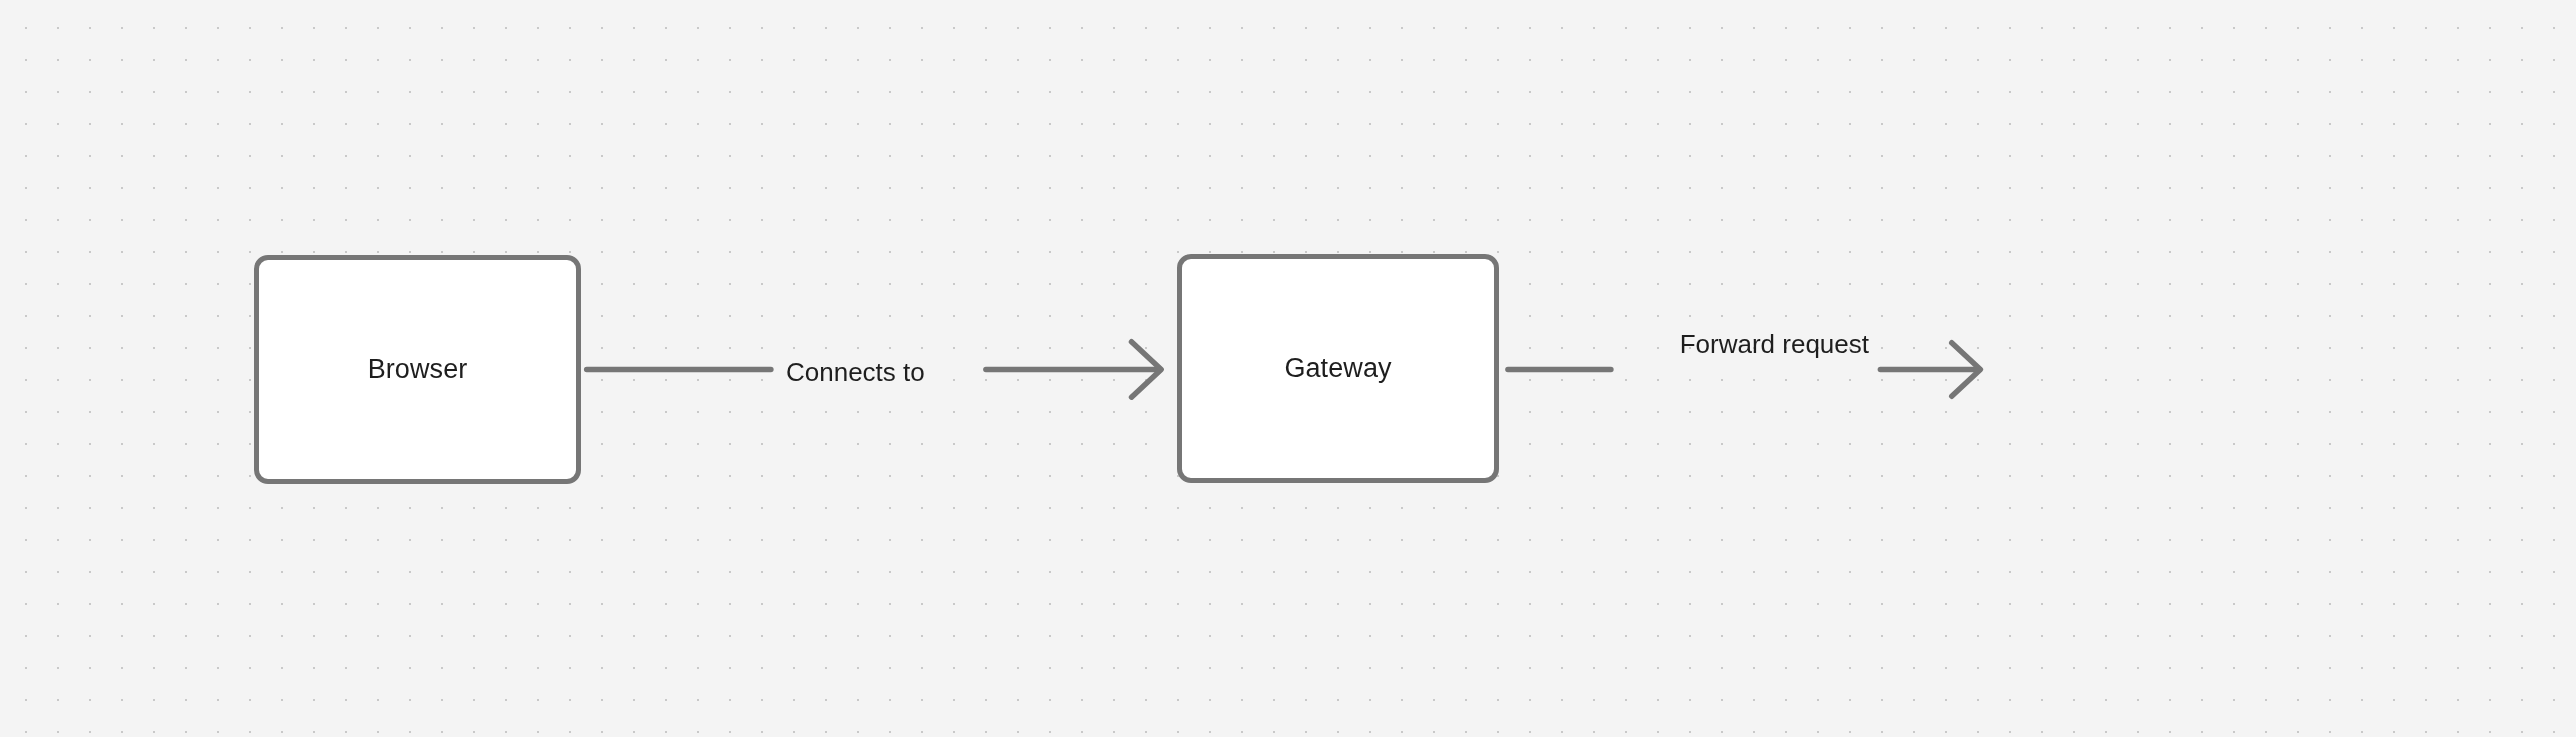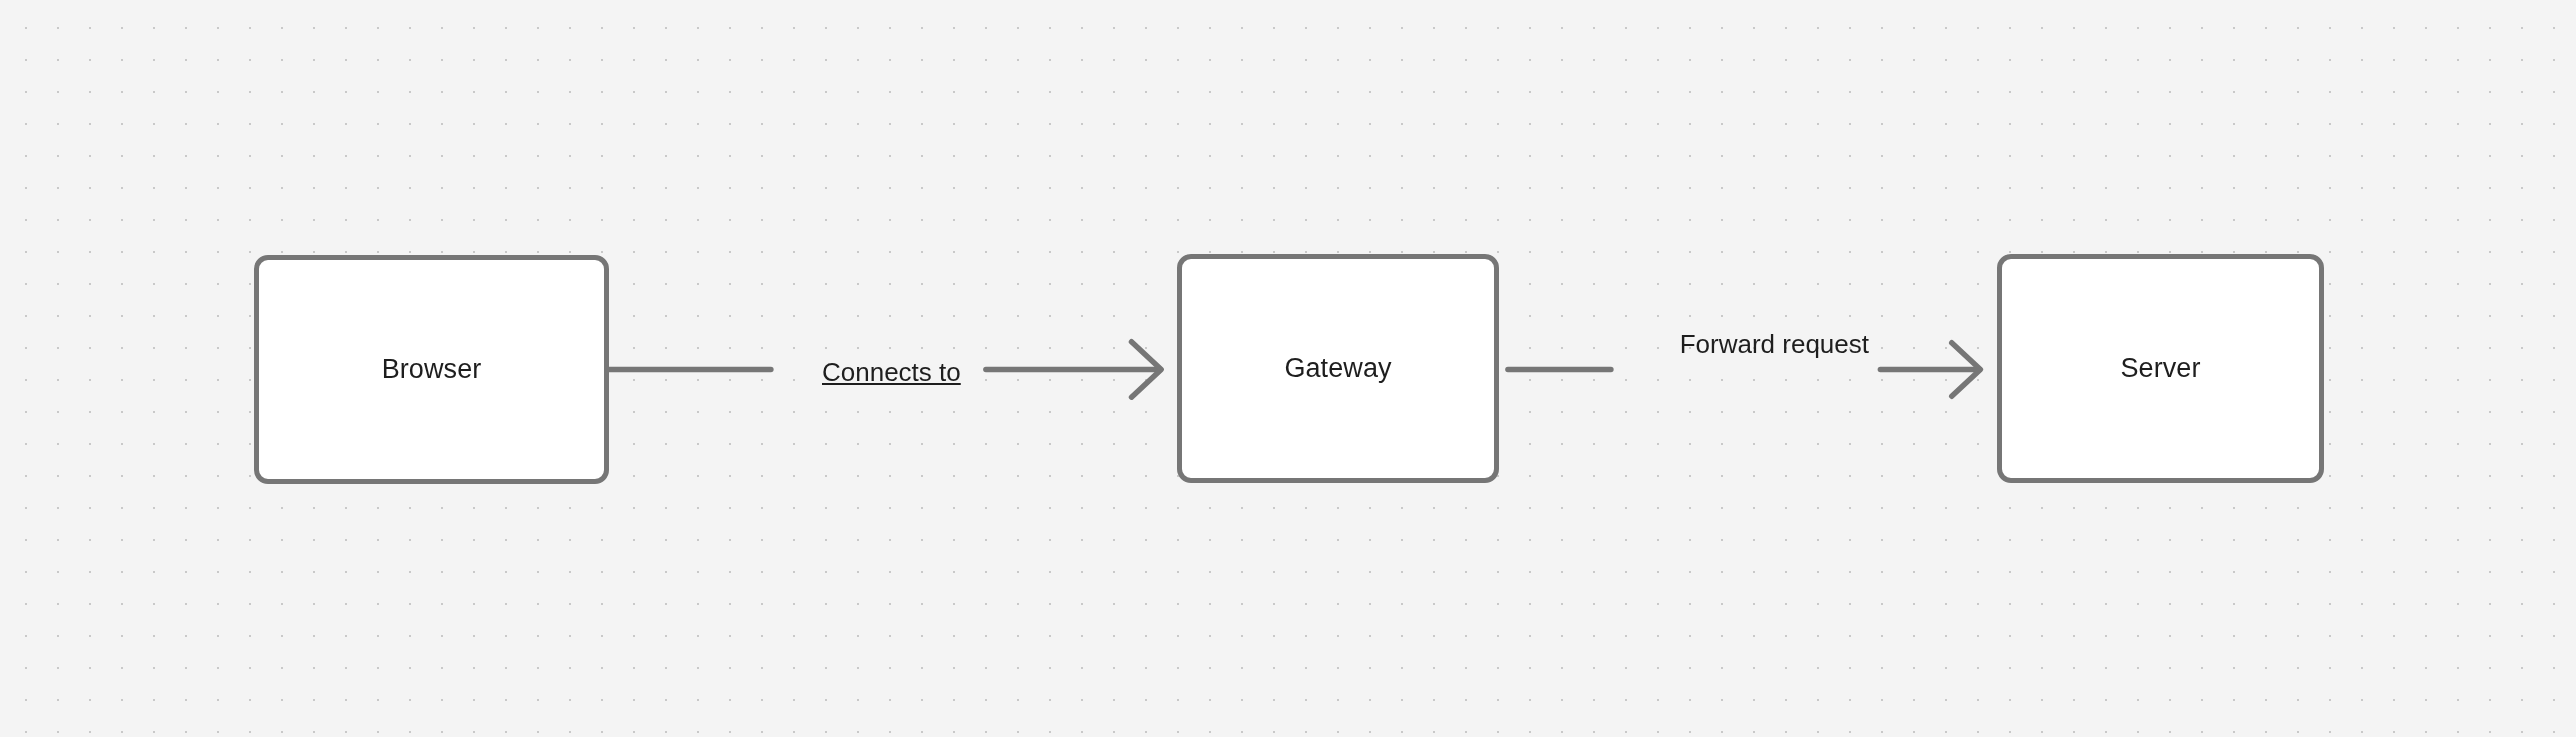--- a/index.html
+++ b/index.html
@@ -34,21 +34,21 @@
 
   .node-label {
     color: #1e1e1e;
     font-size: 27px;
     line-height: 1.25;
     letter-spacing: 0.1px;
     white-space: nowrap;
     user-select: none;
   }
 
-  #node-browser { left: 254px;  top: 255px; width: 355px; height: 229px; }
+  #node-browser { left: 254px;  top: 255px; width: 327px; height: 229px; }
   #node-gateway { left: 1177px; top: 254px; width: 322px; height: 229px; }
   #node-server  { left: 1997px; top: 254px; width: 327px; height: 229px; }
 
   
   .edge-svg {
     position: absolute;
     left: 0;
     top: 0;
     width: 2576px;
     height: 737px;
@@ -68,25 +68,24 @@
     position: absolute;
     color: #1e1e1e;
     font-size: 26px;
     line-height: 1.33;
     text-align: right;
     white-space: nowrap;
     user-select: none;
   }
 
   #edge-label-connects {
-    left: 816px;
+    left: 780px;
     top: 355px;
     background: #f4f4f4;
     padding: 0 6px;
-    text-decoration: underline;
   }
 
   #edge-label-forward {
     left: 1625px;
     top: 327px;
     width: 244px;
   }
 </style>
 </head>
 <body>
@@ -115,18 +114,15 @@
   </div>
 
   <div id="node-browser" class="node">
     <span class="node-label">Browser</span>
   </div>
 
   <div id="node-gateway" class="node">
     <span class="node-label">Gateway</span>
   </div>
 
-  <div id="node-server" class="node">
-    <span class="node-label">Server</span>
-  </div>
 
 </div>
 
 
 </body></html>

